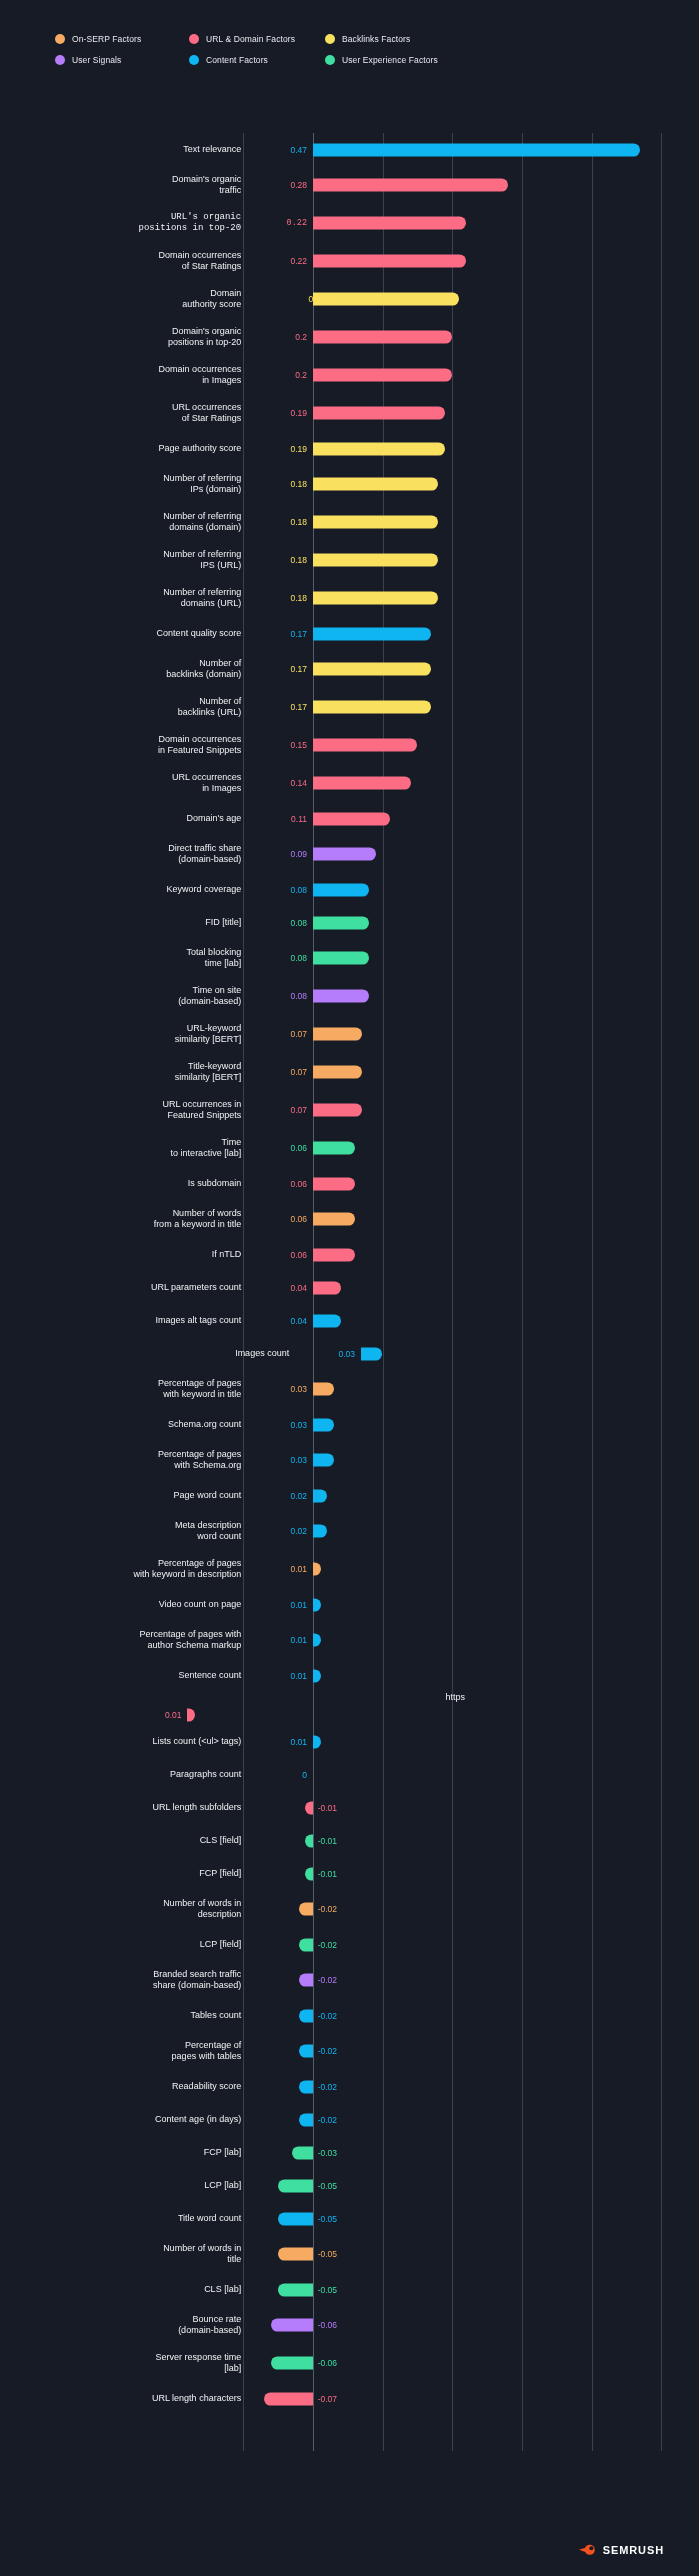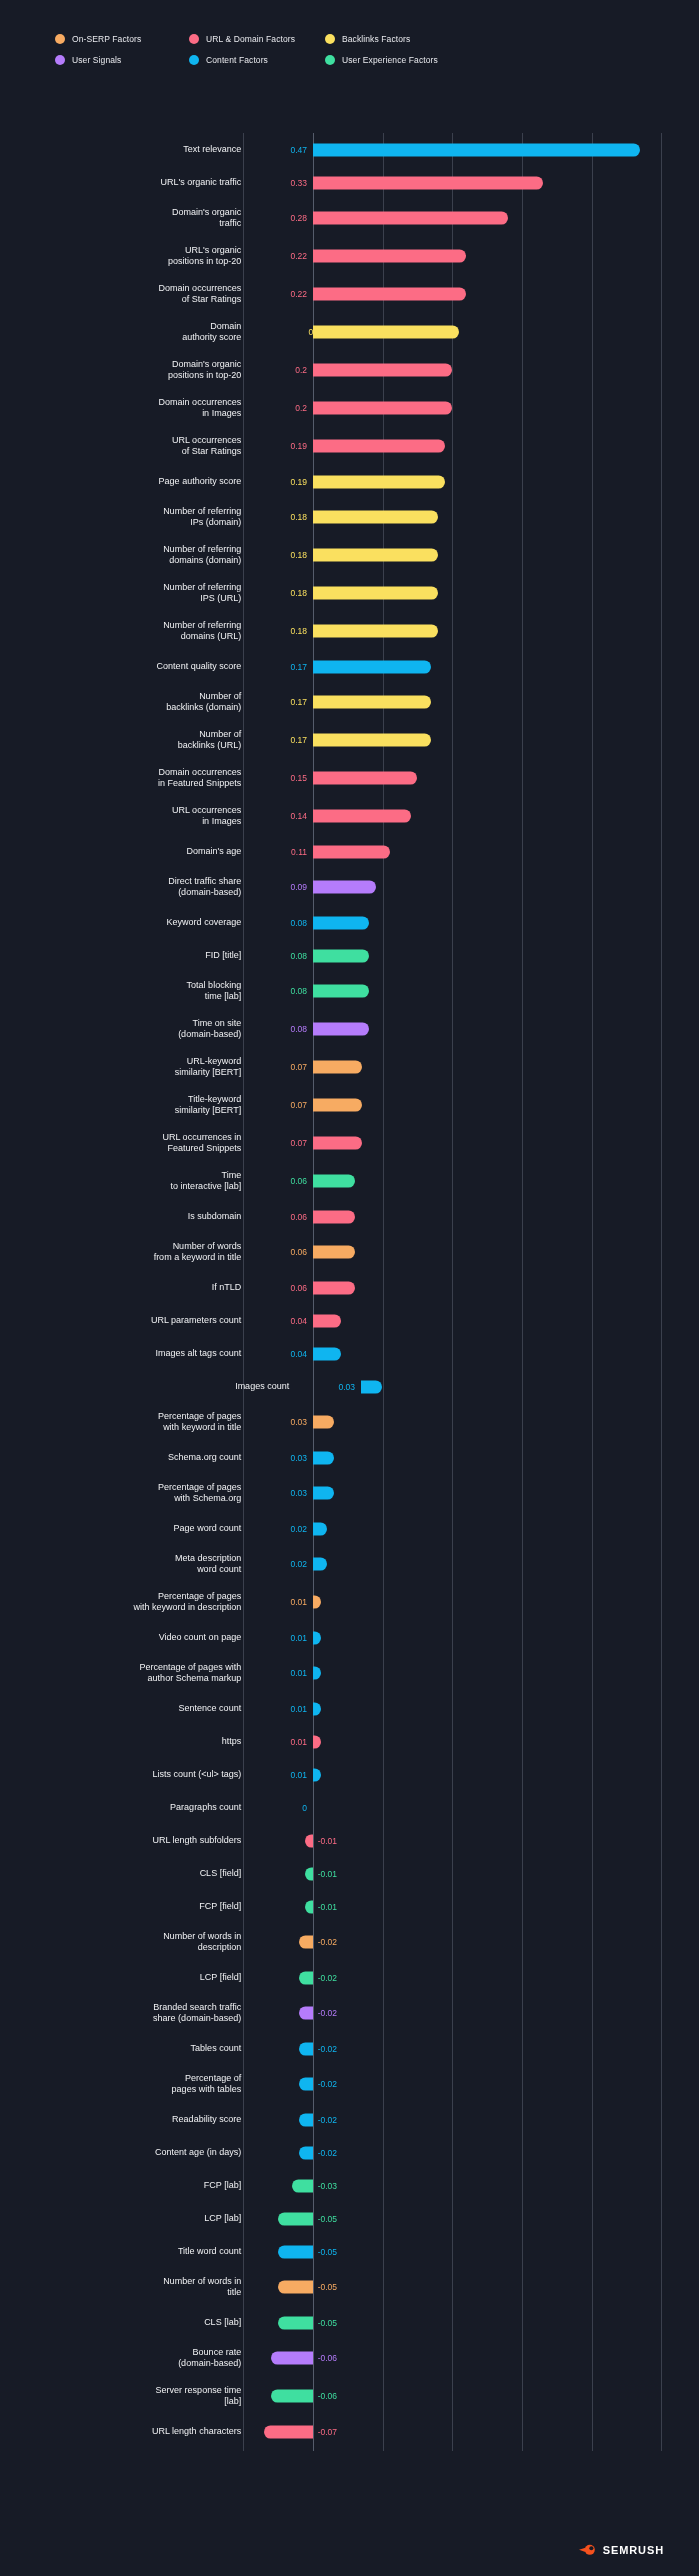--- a/index.html
+++ b/index.html
@@ -133,36 +133,29 @@
           <div class="gridline" style="left: 661px;"></div>
         </div>
       <div class="rows" id="rows">
           <div class="row" style="height: 33px; margin-top: 16.3px;">
             <div class="row-label">Text relevance</div>
             <div class="bar-area">
               <div class="bar" style="background: rgb(15, 181, 240); width: 327px; left: 61px; border-top-left-radius: 0px; border-bottom-left-radius: 0px;"></div>
               <div class="val pos" style="color: rgb(15, 181, 240); right: 392px;">0.47</div>
             </div>
           </div>
-          <div class="row" style="height: 33px; margin-top: 0px;">
-            <div class="row-label">URL's organic traffic</div>
-            <div class="bar-area">
-              <div class="bar" style="background: rgb(252, 108, 133); width: 230px; left: 61px; border-top-left-radius: 0px; border-bottom-left-radius: 0px;"></div>
-              <div class="val pos" style="color: rgb(252, 108, 133); right: 392px;">0.33</div>
-            </div>
-          </div>
           <div class="row" style="height: 38px; margin-top: 0px;">
             <div class="row-label">Domain's organic
 traffic</div>
             <div class="bar-area">
               <div class="bar" style="background: rgb(252, 108, 133); width: 195px; left: 61px; border-top-left-radius: 0px; border-bottom-left-radius: 0px;"></div>
               <div class="val pos" style="color: rgb(252, 108, 133); right: 392px;">0.28</div>
             </div>
           </div>
-          <div class="row" style="height: 38px; margin-top: 0px;">
+          <div class="row" style="height: 38px; margin-top: 0px; font-family: Liberation Mono, monospace;">
             <div class="row-label">URL's organic
 positions in top-20</div>
             <div class="bar-area">
               <div class="bar" style="background: rgb(252, 108, 133); width: 153px; left: 61px; border-top-left-radius: 0px; border-bottom-left-radius: 0px;"></div>
               <div class="val pos" style="color: rgb(252, 108, 133); right: 392px;">0.22</div>
             </div>
           </div>
           <div class="row" style="height: 38px; margin-top: 0px;">
             <div class="row-label">Domain occurrences
 of Star Ratings</div>
@@ -462,21 +455,21 @@
               <div class="val pos" style="color: rgb(15, 181, 240); right: 392px;">0.01</div>
             </div>
           </div>
           <div class="row" style="height: 33px; margin-top: 0px;">
             <div class="row-label">Sentence count</div>
             <div class="bar-area">
               <div class="bar" style="background: rgb(15, 181, 240); width: 8.2px; left: 61px; border-top-left-radius: 0px; border-bottom-left-radius: 0px;"></div>
               <div class="val pos" style="color: rgb(15, 181, 240); right: 392px;">0.01</div>
             </div>
           </div>
-          <div class="row" style="height: 33px; margin-top: 0px;">
+          <div class="row" style="height: 33px; margin-top: 0px; flex-direction: column;">
             <div class="row-label">https</div>
             <div class="bar-area">
               <div class="bar" style="background: rgb(252, 108, 133); width: 8.2px; left: 61px; border-top-left-radius: 0px; border-bottom-left-radius: 0px;"></div>
               <div class="val pos" style="color: rgb(252, 108, 133); right: 392px;">0.01</div>
             </div>
           </div>
           <div class="row" style="height: 33px; margin-top: 0px;">
             <div class="row-label">Lists count (&lt;ul&gt; tags)</div>
             <div class="bar-area">
               <div class="bar" style="background: rgb(15, 181, 240); width: 8.2px; left: 61px; border-top-left-radius: 0px; border-bottom-left-radius: 0px;"></div>

